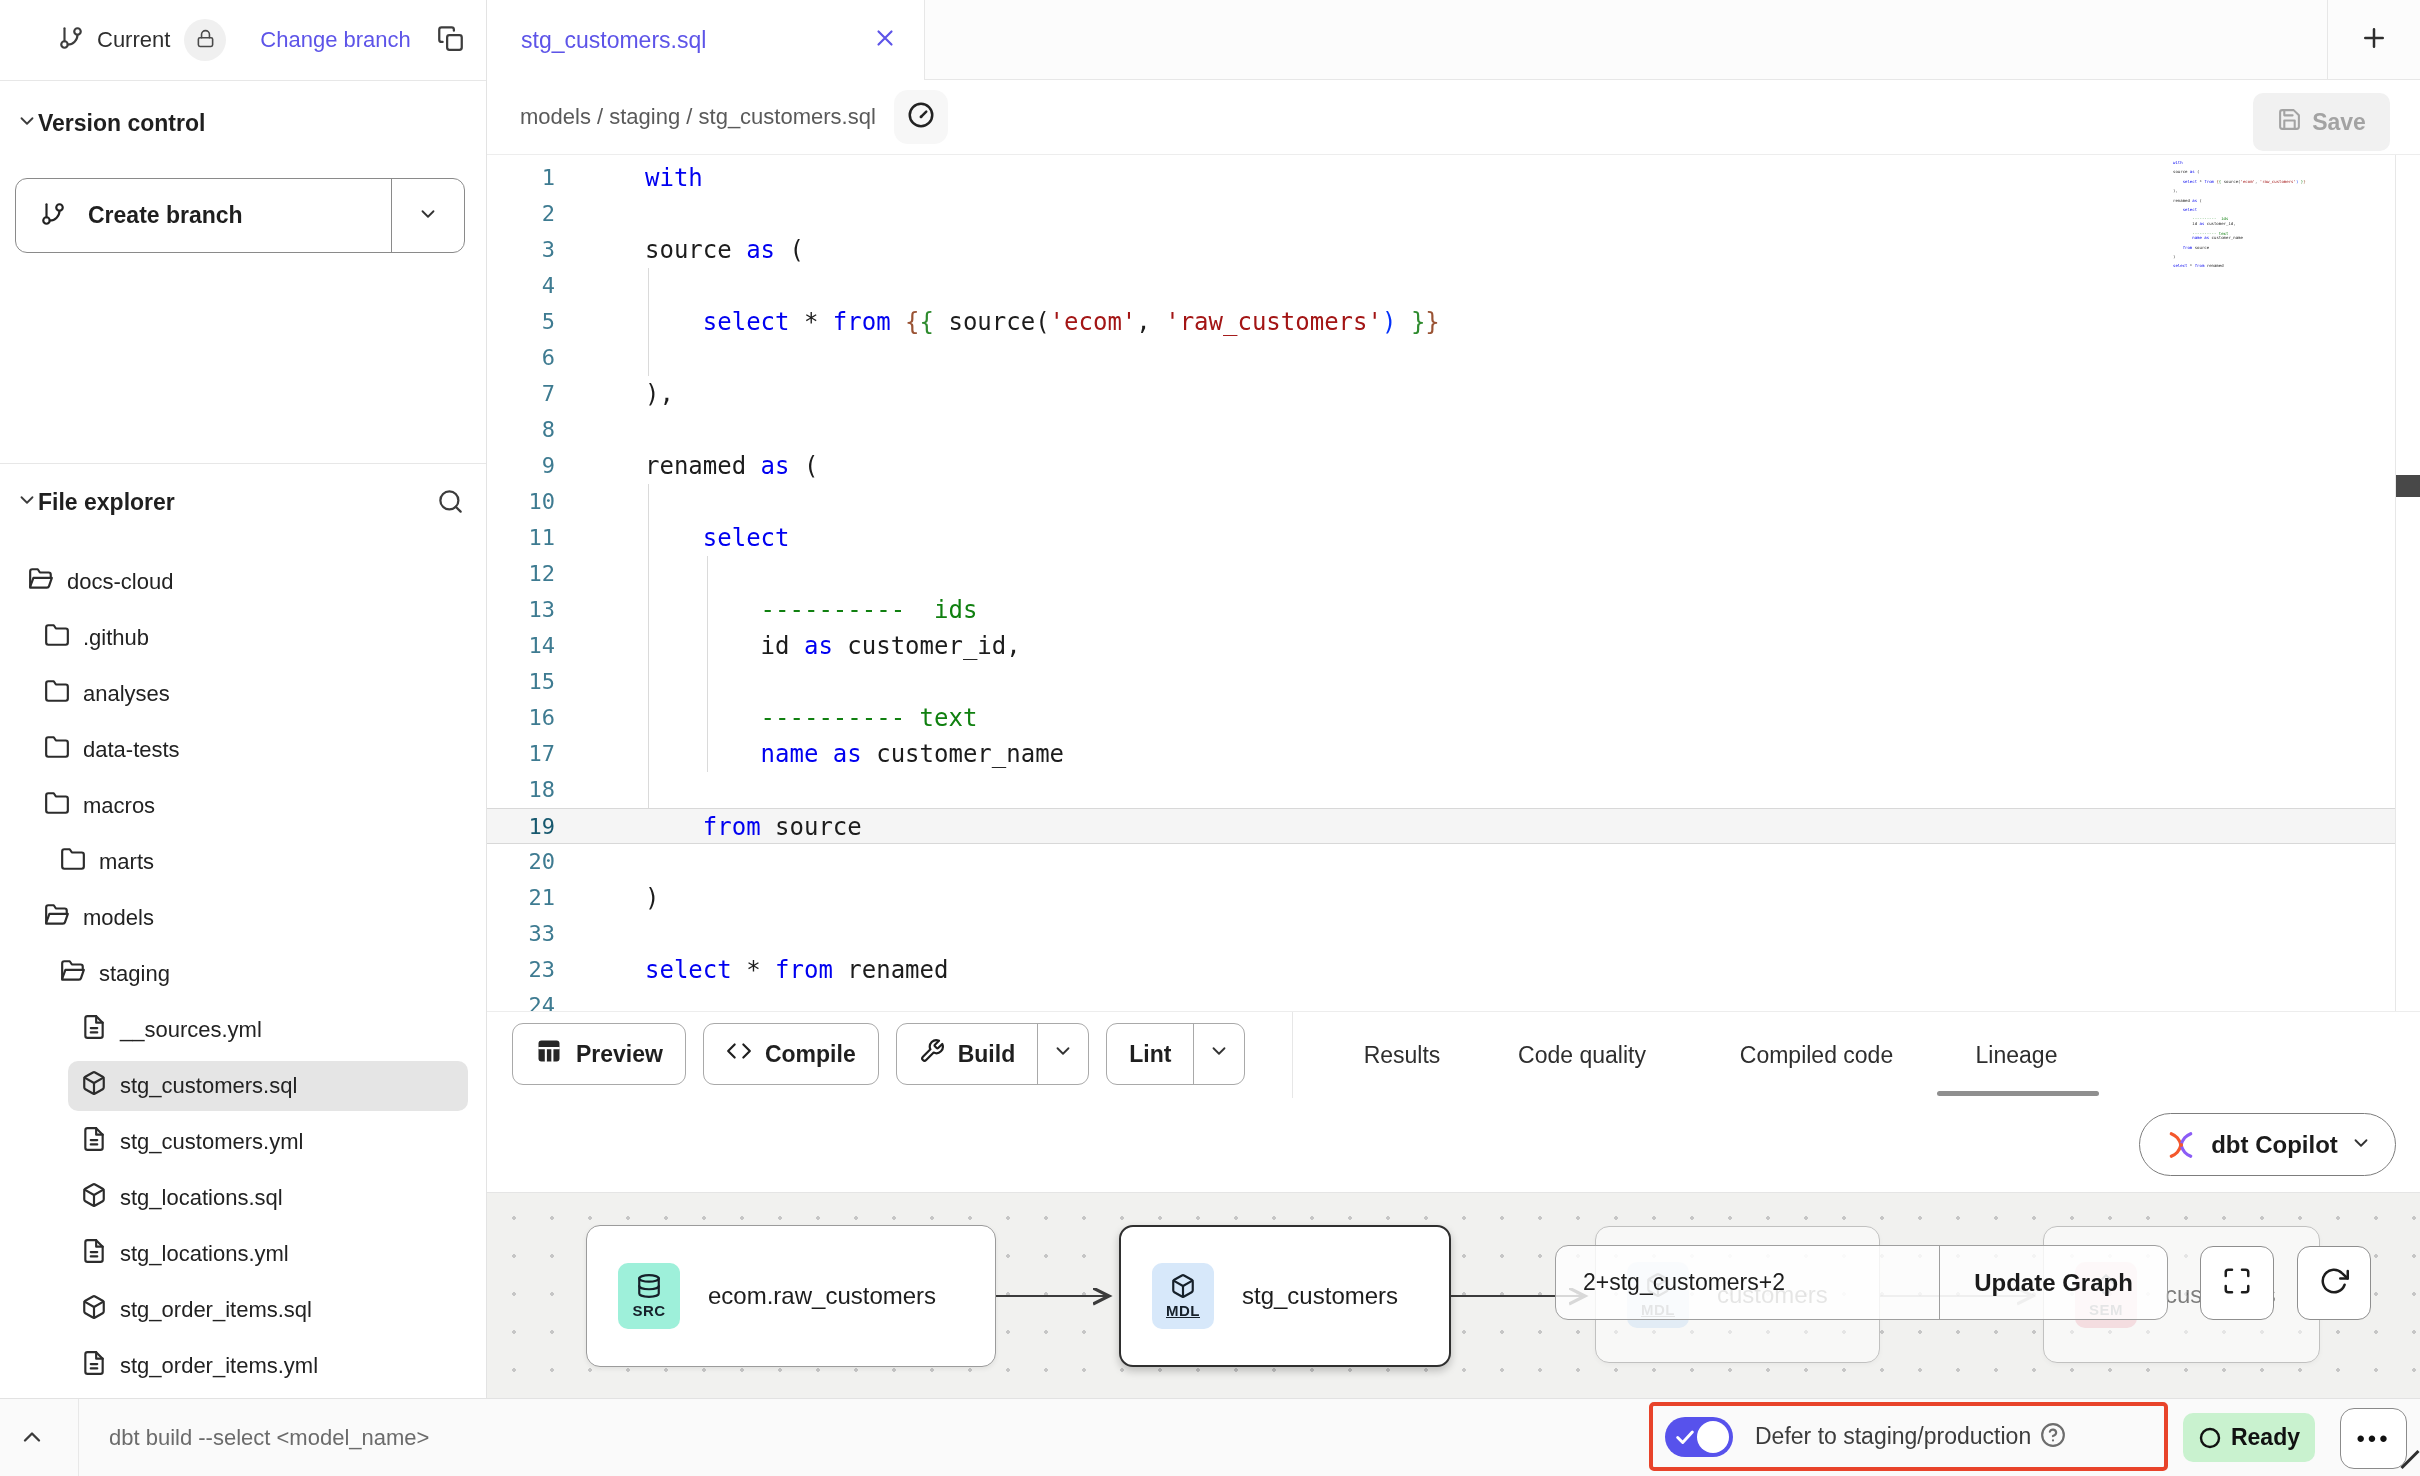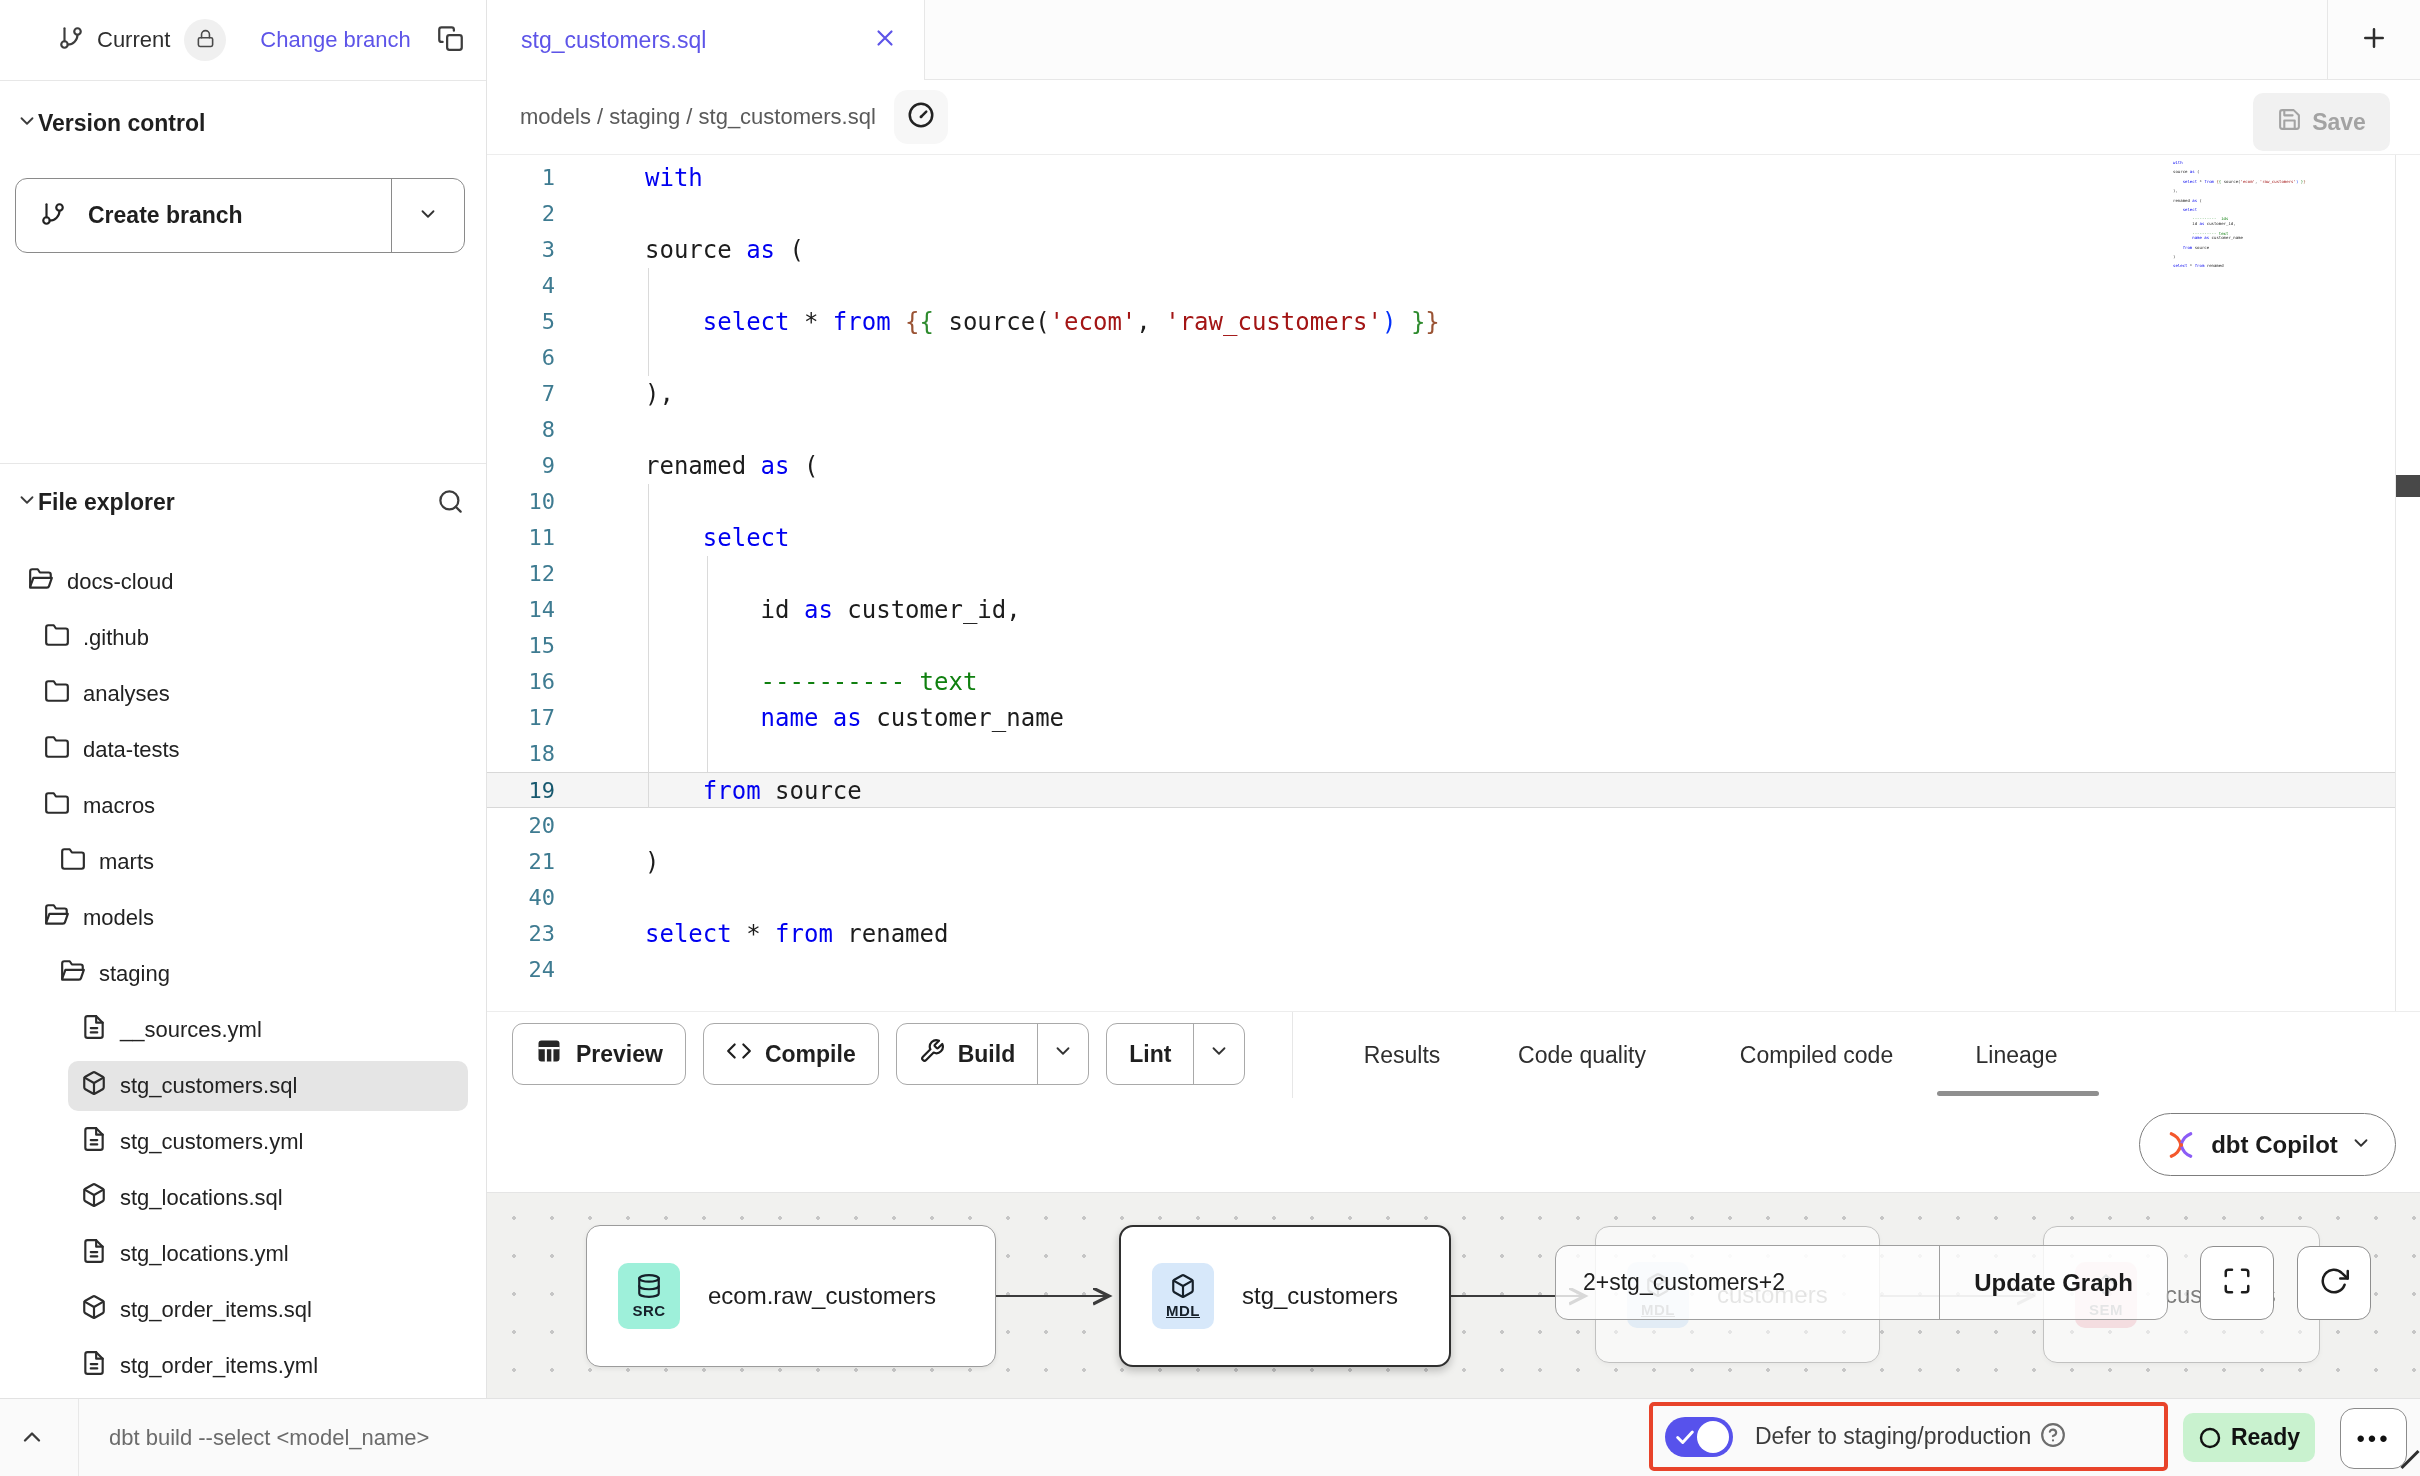--- a/index.html
+++ b/index.html
@@ -366,20 +366,24 @@
           </div>
           <div class="cl">
             <span class="g">11</span>
             <span class="c"><span class="tk-tx">    </span><span class="tk-kw">select</span></span>
           </div>
           <div class="cl">
             <span class="g">12</span>
             <span class="c"></span>
           </div>
           <div class="cl">
+            <span class="g">13</span>
+            <span class="c"><span class="tk-tx">        </span><span class="tk-cm">----------  ids</span></span>
+          </div>
+          <div class="cl">
             <span class="g">14</span>
             <span class="c"><span class="tk-tx">        id </span><span class="tk-kw">as</span><span class="tk-tx"> customer_id,</span></span>
           </div>
           <div class="cl">
             <span class="g">15</span>
             <span class="c"></span>
           </div>
           <div class="cl">
             <span class="g">16</span>
             <span class="c"><span class="tk-tx">        </span><span class="tk-cm">---------- text</span></span>
@@ -398,21 +402,21 @@
           </div>
           <div class="cl">
             <span class="g">20</span>
             <span class="c"></span>
           </div>
           <div class="cl">
             <span class="g">21</span>
             <span class="c"><span class="tk-tx">)</span></span>
           </div>
           <div class="cl">
-            <span class="g">40</span>
+            <span class="g">33</span>
             <span class="c"></span>
           </div>
           <div class="cl">
             <span class="g">23</span>
             <span class="c"><span class="tk-kw">select</span><span class="tk-tx"> * </span><span class="tk-kw">from</span><span class="tk-tx"> renamed</span></span>
           </div>
           <div class="cl">
             <span class="g">24</span>
             <span class="c"></span>
           </div>

